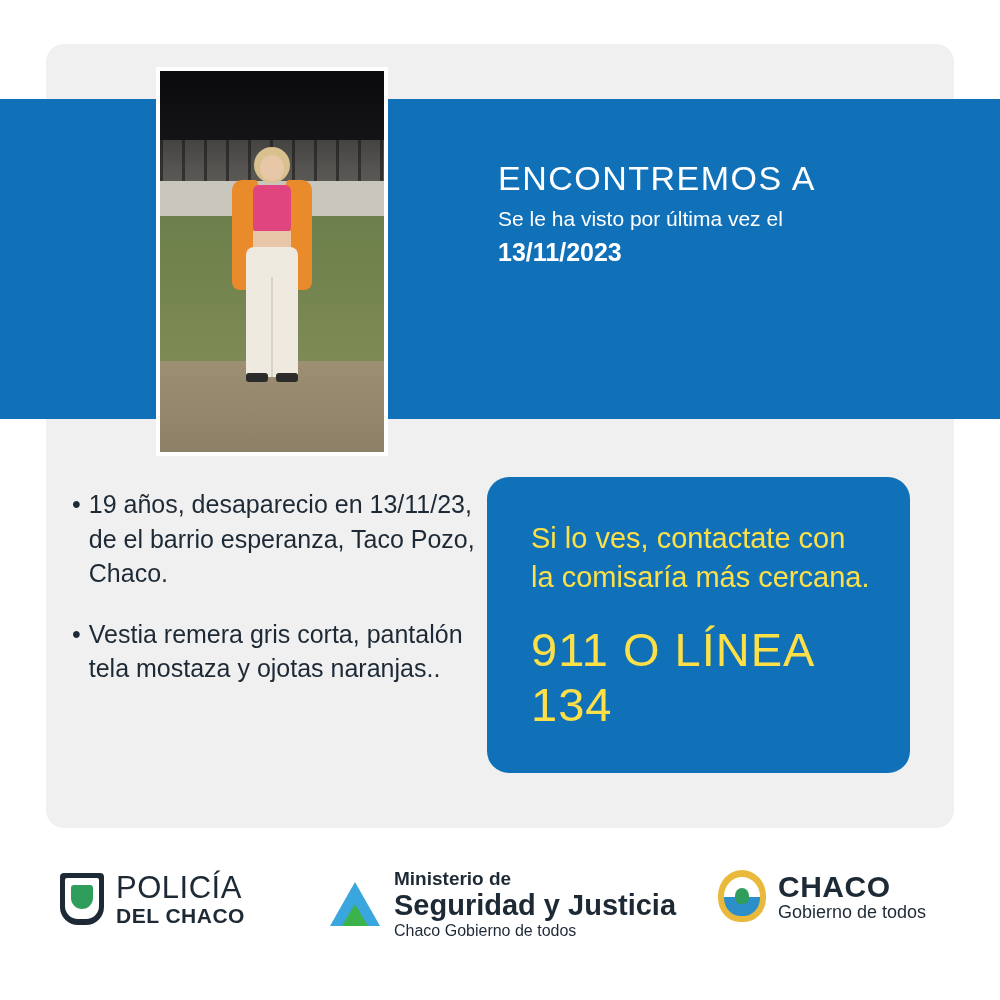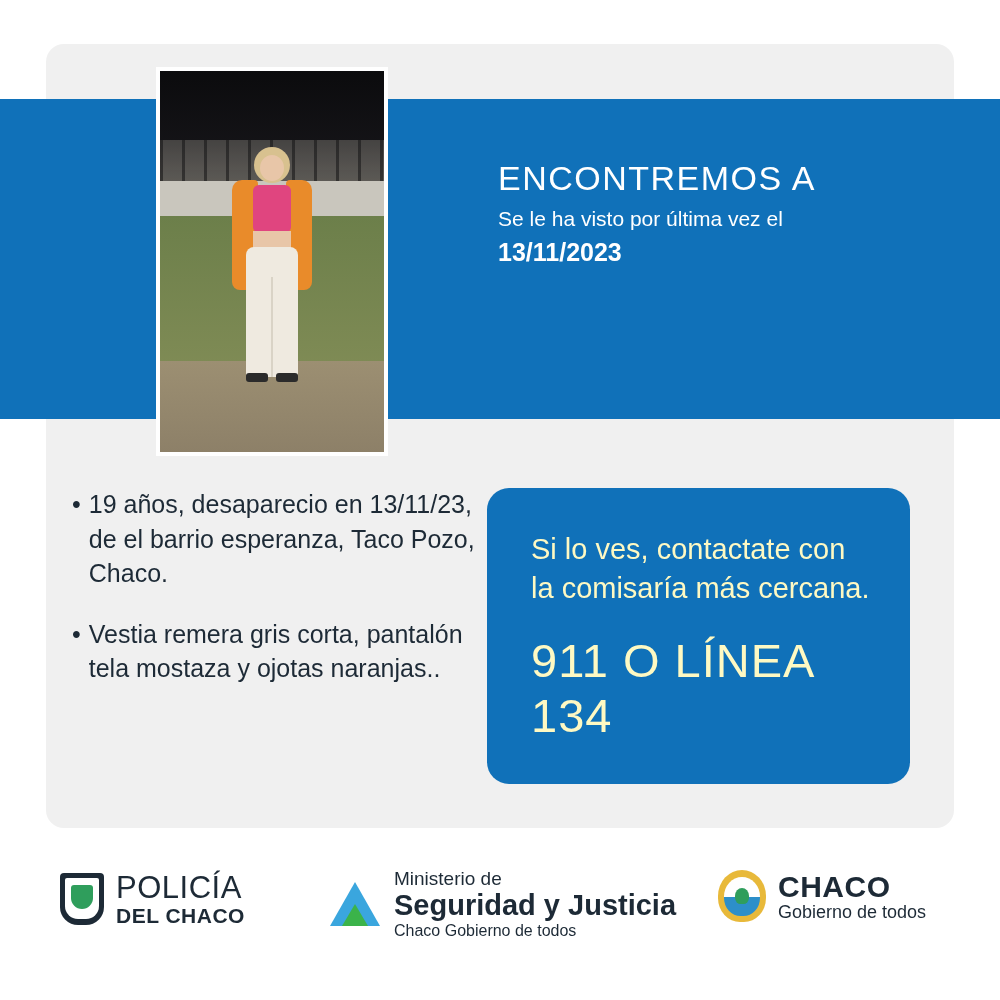--- a/index.html
+++ b/index.html
@@ -154,26 +154,26 @@
     flex: 0 0 auto;
     margin-right: 8px;
     line-height: 1.38;
   }
   .desc .txt { flex: 1 1 auto; }
 
   
   .call-box {
     position: absolute;
     left: 487px;
-    top: 488px;
+    top: 477px;
     width: 423px;
     height: 296px;
     background: #1071b9;
     border-radius: 22px;
-    color: #fef9c3;
+    color: #fde047;
     box-sizing: border-box;
     padding: 42px 40px 0 44px;
   }
   .call-text {
     font-size: 29px;
     line-height: 1.36;
     font-weight: 400;
   }
   .call-phone {
     margin-top: 24px;
@@ -231,21 +231,21 @@
   .tri:after {
     content: "";
     position: absolute;
     left: -13px; top: 22px;
     width: 0; height: 0;
     border-left: 13px solid transparent;
     border-right: 13px solid transparent;
     border-bottom: 22px solid #3bb34a;
   }
   .min-txt { color: #1d2a36; line-height: 1.12; }
-  .min-txt .m1 { font-size: 19px; font-weight: 400; }
+  .min-txt .m1 { font-size: 19px; font-weight: 700; }
   .min-txt .m2 { font-size: 29px; font-weight: 700; }
   .min-txt .m3 { font-size: 16px; font-weight: 400; }
 
   .logo-chaco { left: 718px; top: 10px; }
   .chaco-crest {
     width: 48px; height: 52px;
     margin-right: 12px;
     position: relative;
     border-radius: 50% 50% 46% 46%;
     background: #e8b93a;

